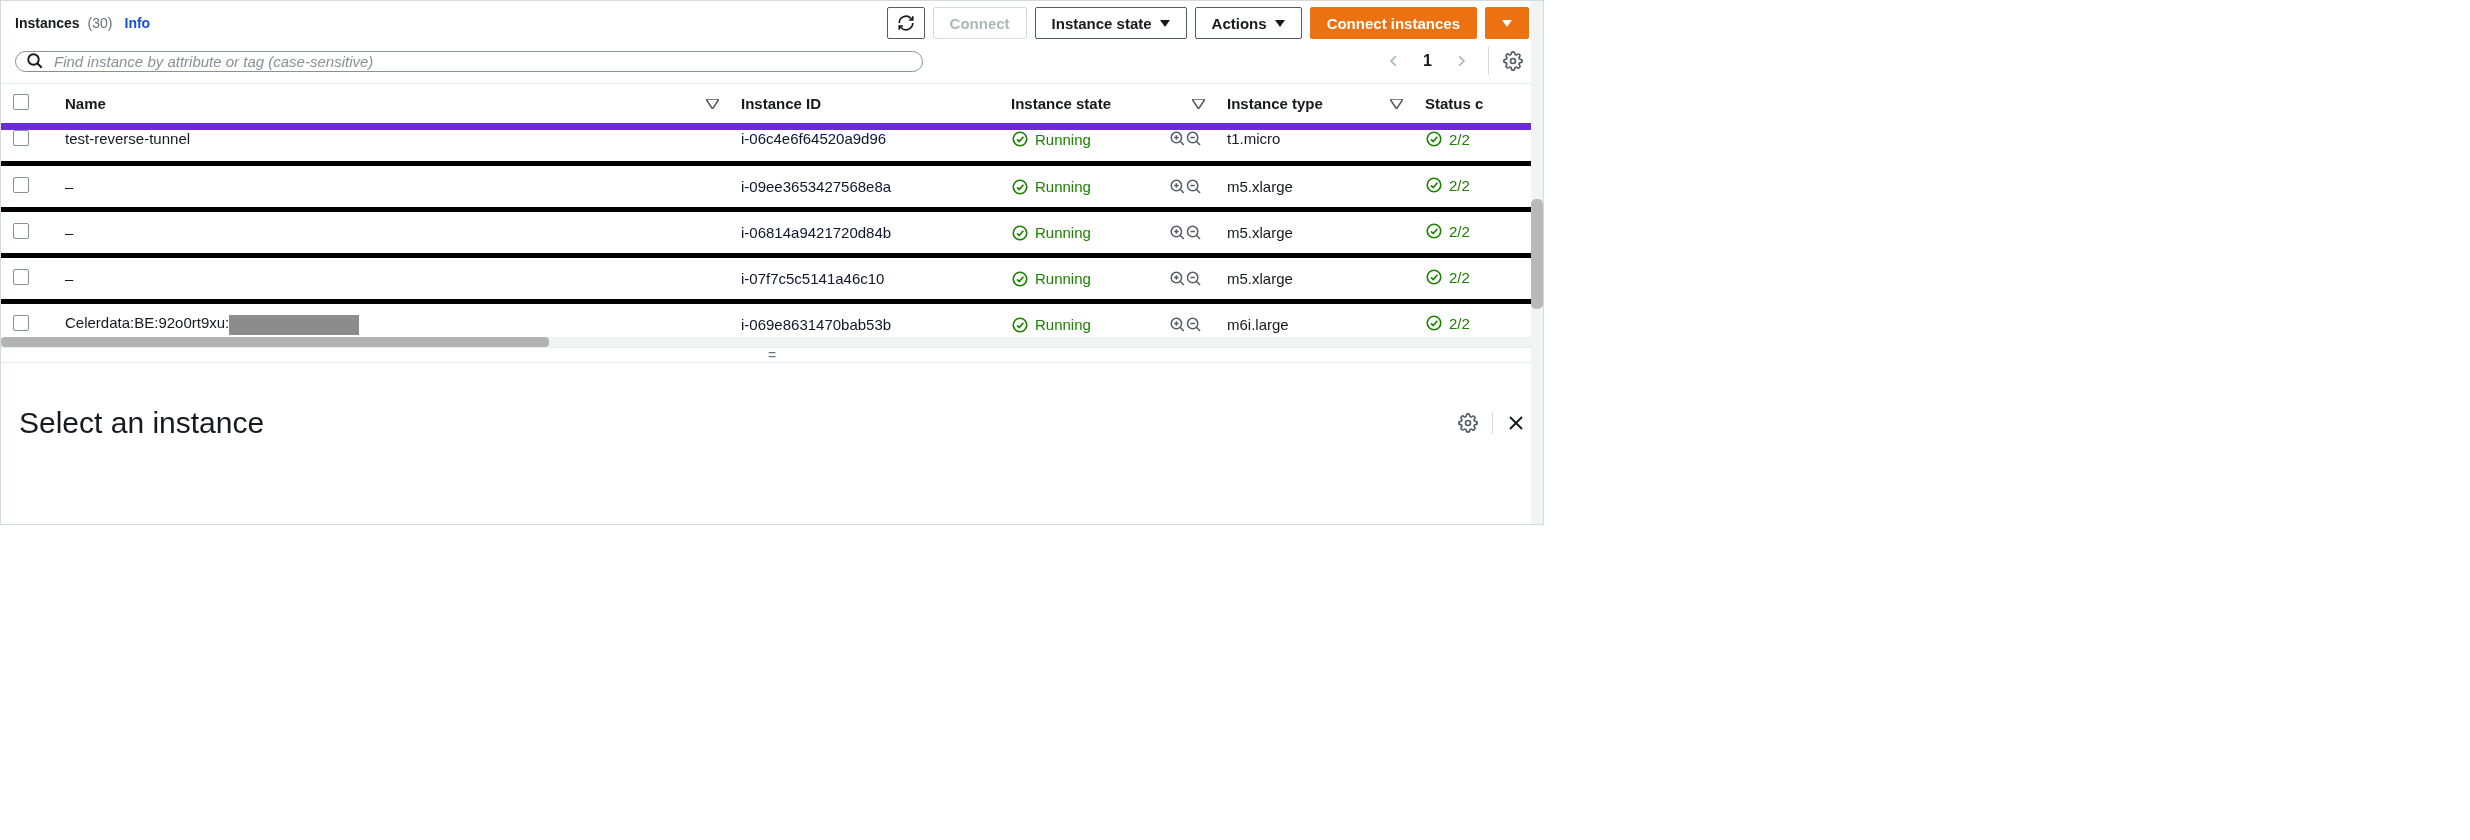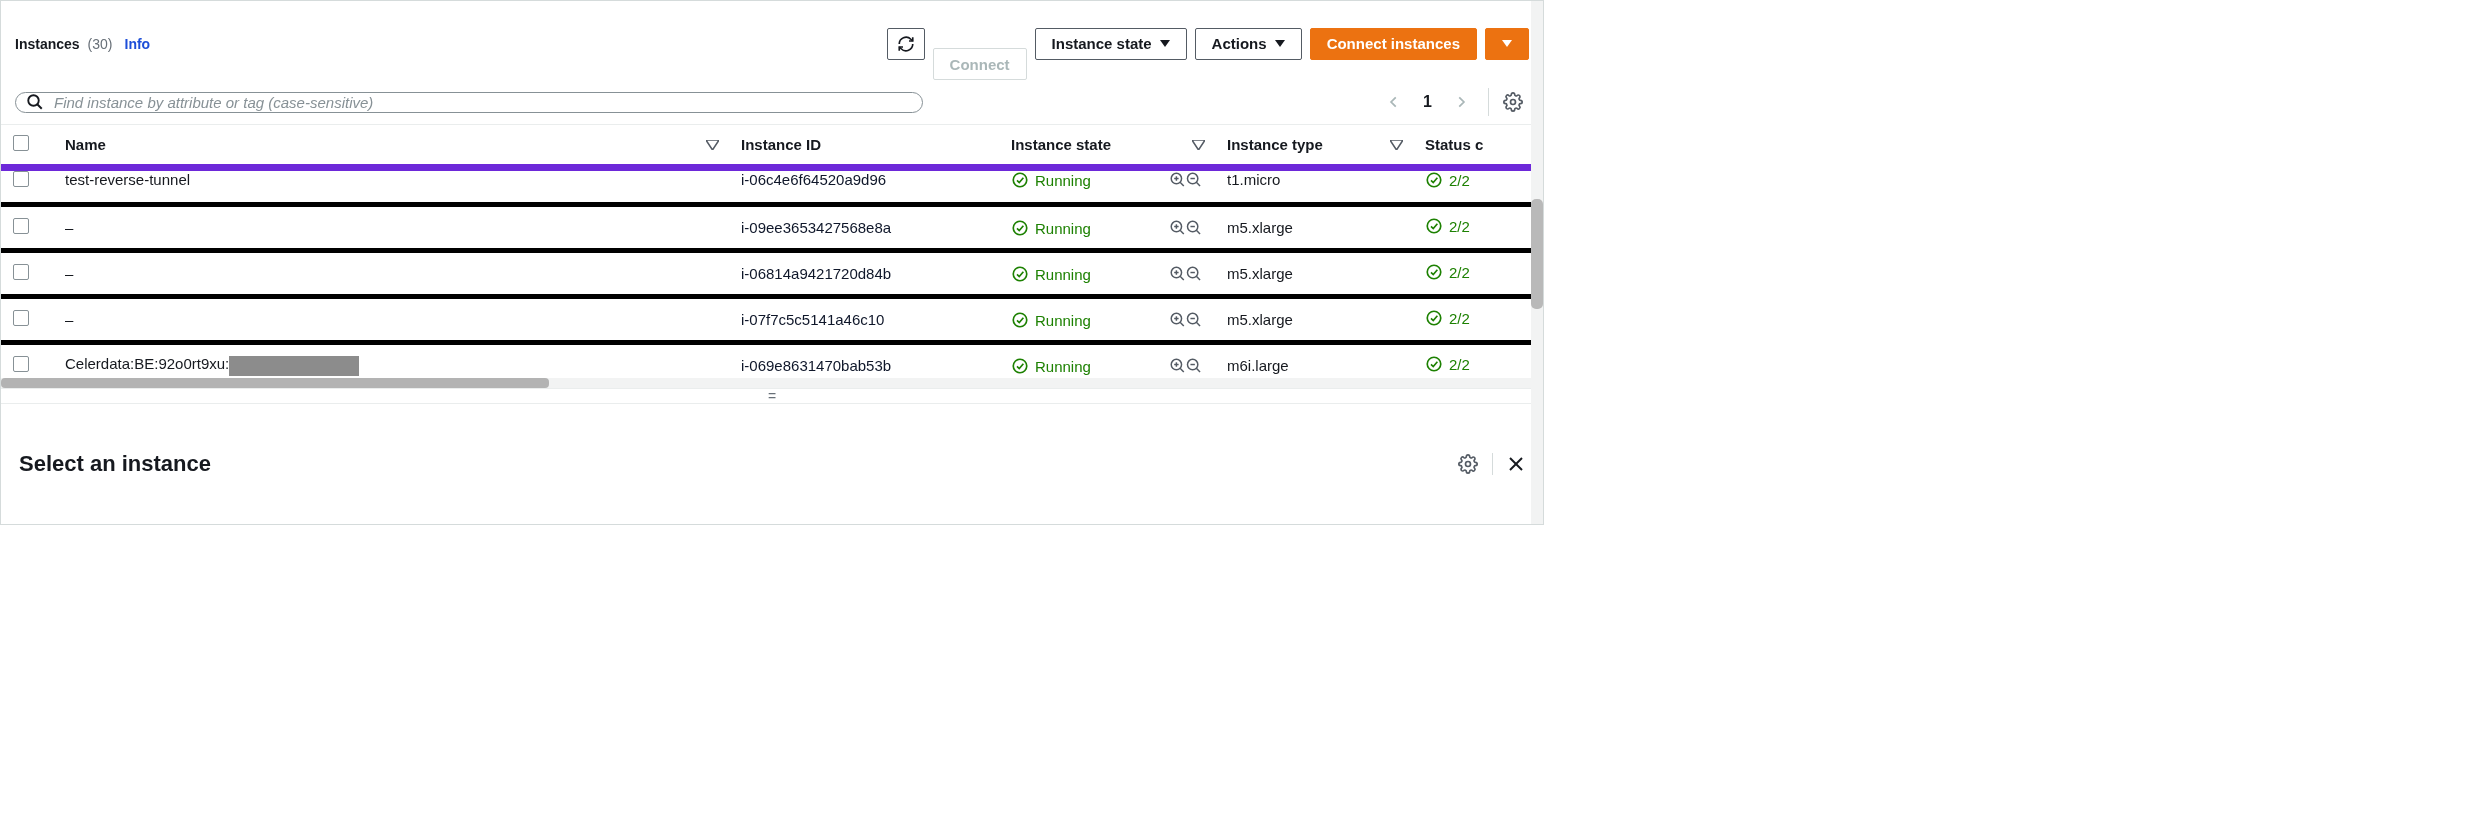--- a/index.html
+++ b/index.html
@@ -58,21 +58,20 @@
   }
   .btn.icon-only {
     width: 38px;
     padding: 0;
     justify-content: center;
   }
   .btn.disabled {
     color: #aab7b8;
     border-color: #d5dbdb;
     cursor: default;
-    margin-top: 41px;
   }
   .btn.orange {
     background: #ec7211;
     border-color: #ec7211;
     color: #ffffff;
   }
   .btn.orange-caret {
     background: #ec7211;
     border-color: #ec7211;
     color: #ffffff;
@@ -213,21 +212,21 @@
 
   .state-cell {
     display: flex;
     align-items: center;
     justify-content: space-between;
     gap: 6px;
   }
   .state-running {
     color: #1d8102;
     display: inline-flex;
-    align-items: flex-end;
+    align-items: center;
     gap: 6px;
   }
   .check-circle {
     width: 18px; height: 18px; flex: 0 0 18px;
   }
   .zoom-icons {
     display: inline-flex;
     gap: 0;
     color: #545b64;
     cursor: pointer;
@@ -277,22 +276,22 @@
 
   
   .detail {
     border-top: 1px solid #eaeded;
     padding: 14px 18px;
     display: flex;
     align-items: center;
     height: 120px;
   }
   .detail-title {
-    font-size: 22px;
-    font-weight: 700;
+    font-size: 30px;
+    font-weight: 400;
   }
   .detail-spacer { flex:1; }
   .detail-actions {
     display:flex;
     gap: 14px;
     color:#545b64;
     align-items:center;
   }
   .detail-actions .vline { width:1px; height:22px; background:#d5dbdb; }
   .close-x { cursor:pointer; }

